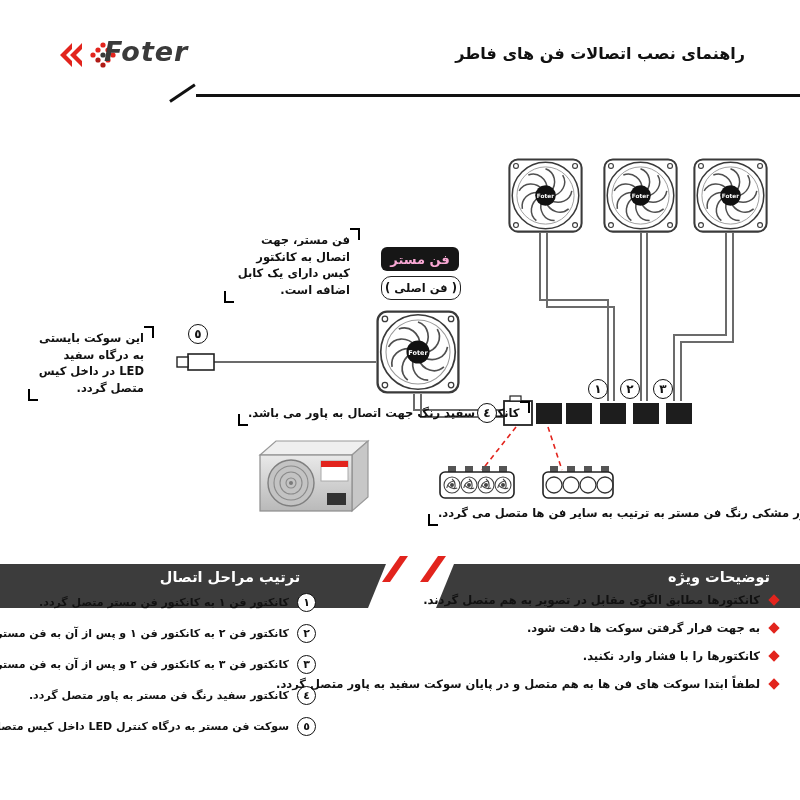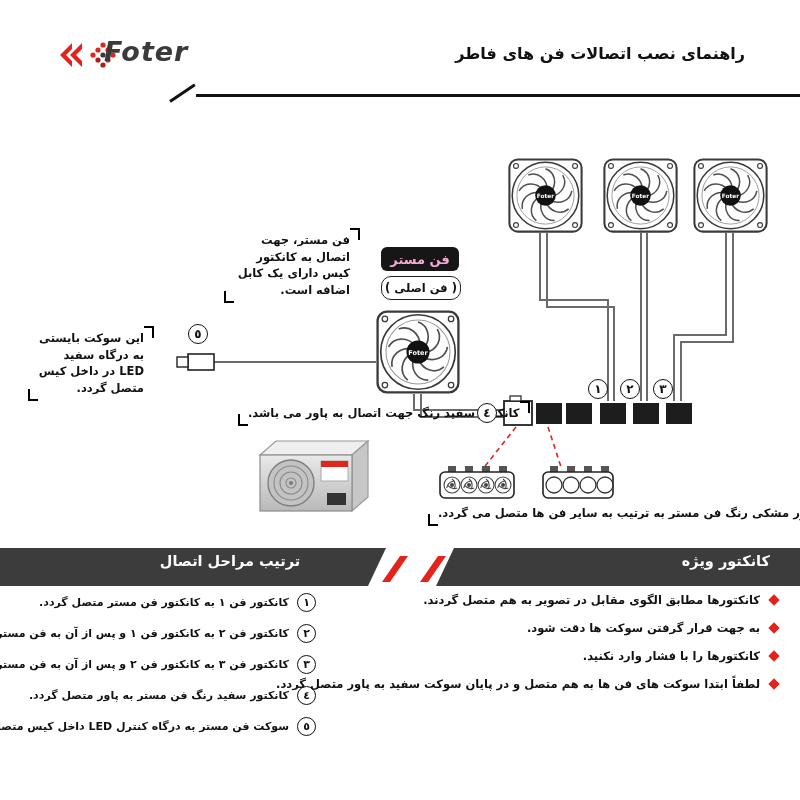--- a/index.html
+++ b/index.html
@@ -41,21 +41,21 @@
     border:1.5px solid #222;border-radius:10px;display:flex;align-items:center;
     justify-content:center;font-size:11.5px;font-weight:bold;direction:rtl;
   }
   
   .numcircle{
     width:20px;height:20px;border:1.7px solid #111;border-radius:50%;background:#fff;
     display:flex;align-items:center;justify-content:center;
     font-size:12px;font-weight:bold;box-sizing:border-box;flex:0 0 auto;
   }
   
-  .bar{top:548px;height:38px;background:#3c3c3c;color:#fff;font-weight:bold;
+  .bar{top:564px;height:44px;background:#3c3c3c;color:#fff;font-weight:bold;
     font-size:14.5px;line-height:26px;direction:rtl;}
   .bar-left{left:0;width:386px;clip-path:polygon(0 0,100% 0,calc(100% - 18px) 100%,0 100%);
     text-align:center;padding-left:74px;box-sizing:border-box;}
   .bar-right{left:436px;width:364px;clip-path:polygon(18px 0,100% 0,100% 100%,0 100%);
     text-align:right;padding-right:30px;box-sizing:border-box;}
   .bar-accent{top:556px;width:26px;height:26px;background:#e2241d;
     clip-path:polygon(18px 0,26px 0,8px 100%,0 100%);}
   .accent-left{left:382px;}
   .accent-right{left:420px;}
   
@@ -224,21 +224,21 @@
 <div class="note nowrap" style="left:428px;top:501px;">کانکتور مشکی رنگ فن مستر به ترتیب به سایر فن ها متصل می گردد.</div>
 
 <div class="abs numcircle" style="left:588px;top:379px;">١</div>
 <div class="abs numcircle" style="left:620px;top:379px;">٢</div>
 <div class="abs numcircle" style="left:653px;top:379px;">٣</div>
 <div class="abs numcircle" style="left:477px;top:403px;">٤</div>
 <div class="abs numcircle" style="left:188px;top:324px;">٥</div>
 
 <div class="abs bar bar-left">ترتیب مراحل اتصال</div>
 <div class="abs bar-accent accent-left"></div>
-<div class="abs bar bar-right">کانکتور ویژه</div>
+<div class="abs bar bar-right">توضیحات ویژه</div>
 <div class="abs bar-accent accent-right"></div>
 
 <div class="abs steps">
   <div class="step-row">
     <span class="numcircle">١</span>
     <span class="step-text">کانکتور فن ۱ به کانکتور فن مستر متصل گردد.</span>
   </div>
   <div class="step-row">
     <span class="numcircle">٢</span>
     <span class="step-text">کانکتور فن ۲ به کانکتور فن ۱ و پس از آن به فن مستر متصل گردد.</span>

